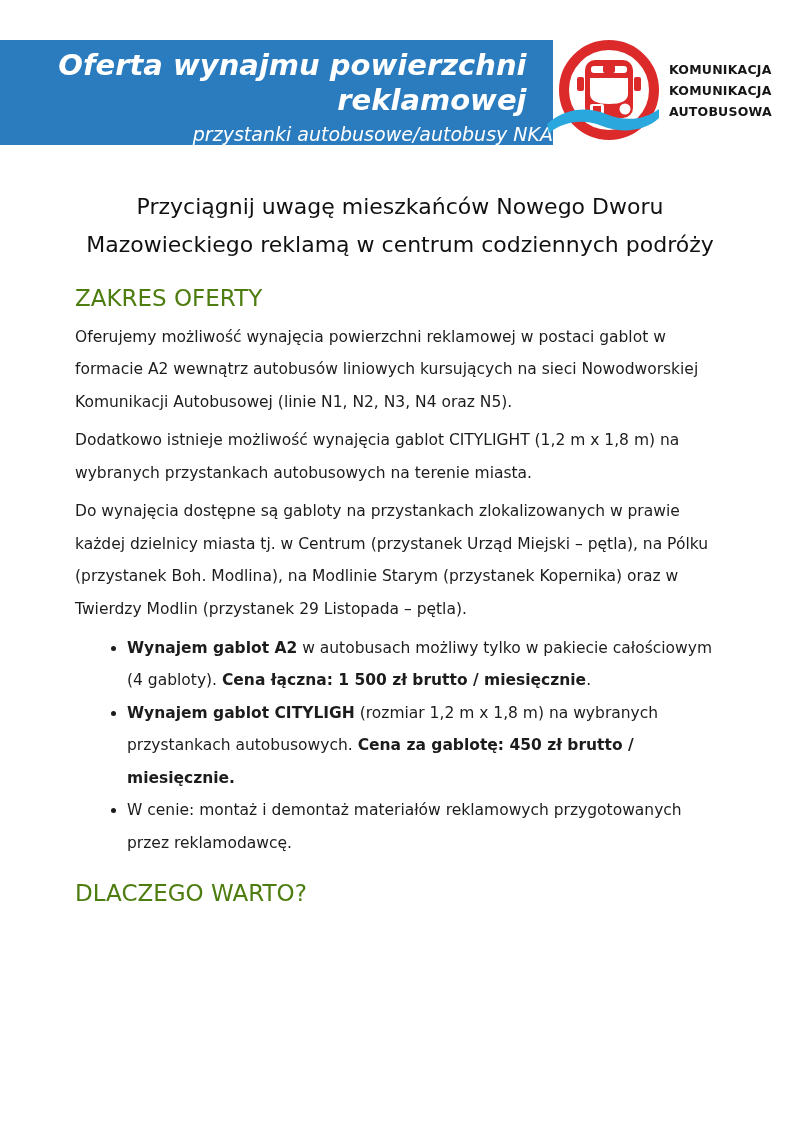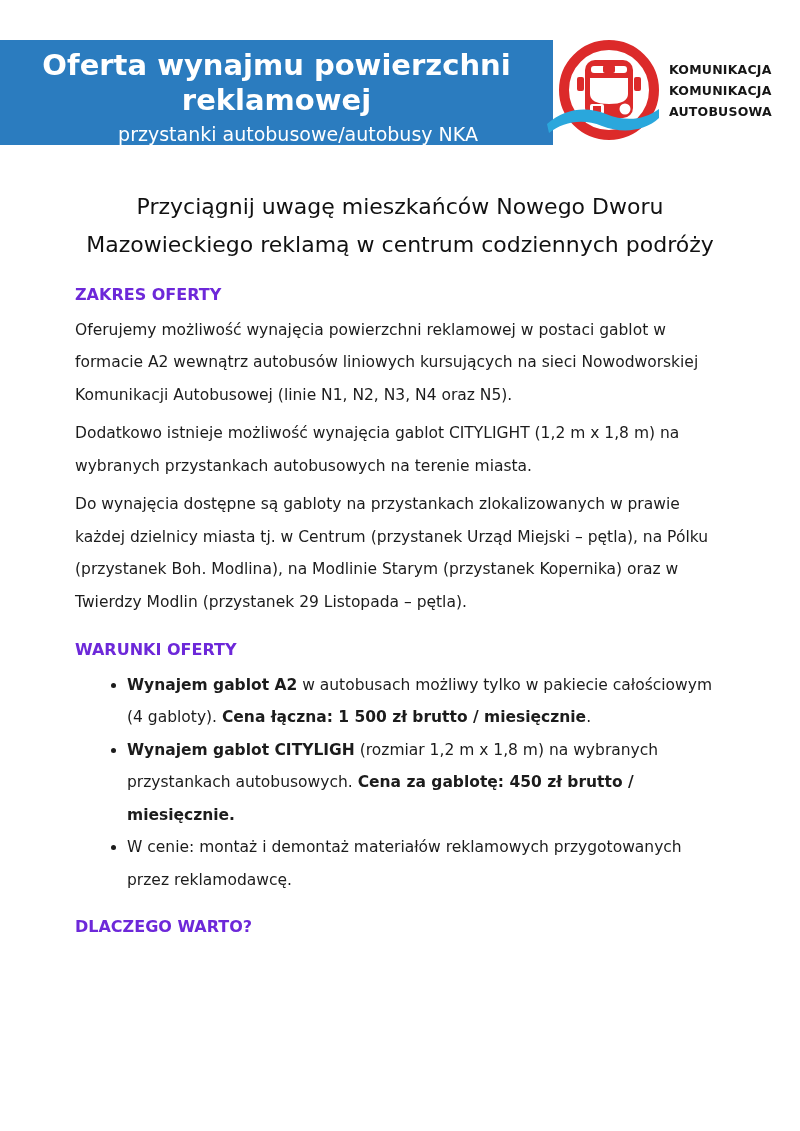--- a/index.html
+++ b/index.html
@@ -11,22 +11,23 @@
     overflow:hidden;
   }
   .page { width:800px; height:1131px; position:relative; background:#fff; }
 
   
   .header { position:relative; padding-top:40px; height:150px; }
   .banner {
     position:absolute; left:0; top:40px;
     width:553px; height:105px;
     background:#2b7cbf;
-    color:#ffffff; text-align:center;
+    color:#ffffff; text-align:right;
     padding-top:8px;
+    font-style:italic;
   }
   .banner-title {
     font-size:29px; font-weight:bold; line-height:1.22;
     max-width:500px; margin:0 auto;
   }
   .banner-subtitle { font-size:19px; line-height:1.3; margin-top:3px;padding-left:43px; }
 
   .logo {
     position:absolute; left:543px; top:36px;
     display:flex; align-items:center;
@@ -39,21 +40,21 @@
   }
 
   
   .content { margin:0 75px; width:650px; }
   .headline {
     margin-top:38px;
     font-size:22px; font-weight:normal; line-height:1.72;
     text-align:center; color:#111111;
   }
   .section-heading {
-    font-size:16px; font-weight:700; color:#6d28d9;
+    font-size:23px; font-weight:400; color:#4d7c0f;
     margin:21px 0 10px 0;
   }
   .content p {
     font-size:15.5px; line-height:2.1;
     margin:0 0 6px 0;
   }
   .content ul {
     margin:2px 0 0 0; padding-left:52px; list-style:disc;
   }
   .content li {
@@ -107,21 +108,20 @@
     <h2 class="headline">Przyciągnij uwagę mieszkańców Nowego Dworu Mazowieckiego reklamą w centrum codziennych podróży</h2>
 
     <section>
       <h3 class="section-heading">ZAKRES OFERTY</h3>
       <p>Oferujemy możliwość wynajęcia powierzchni reklamowej w postaci gablot w formacie A2 wewnątrz autobusów liniowych kursujących na sieci Nowodworskiej Komunikacji Autobusowej (linie N1, N2, N3, N4 oraz N5).</p>
       <p>Dodatkowo istnieje możliwość wynajęcia gablot CITYLIGHT (1,2 m x 1,8 m) na wybranych przystankach autobusowych na terenie miasta.</p>
       <p>Do wynajęcia dostępne są gabloty na przystankach zlokalizowanych w prawie każdej dzielnicy miasta tj. w Centrum (przystanek Urząd Miejski – pętla), na Pólku (przystanek Boh. Modlina), na Modlinie Starym (przystanek Kopernika) oraz w Twierdzy Modlin (przystanek 29 Listopada – pętla).</p>
     </section>
 
     <section>
-      <h3 class="section-heading">WARUNKI OFERTY</h3>
       <ul>
         <li><span class="b">Wynajem gablot A2</span><span> w autobusach możliwy tylko w pakiecie całościowym (4 gabloty). </span><span class="b">Cena łączna: 1 500 zł brutto / miesięcznie</span><span>.</span></li>
         <li><span class="b">Wynajem gablot CITYLIGH</span><span> (rozmiar 1,2 m x 1,8 m) na wybranych przystankach autobusowych. </span><span class="b">Cena za gablotę: 450 zł brutto / miesięcznie.</span></li>
         <li><span>W cenie: montaż i demontaż materiałów reklamowych przygotowanych przez reklamodawcę.</span></li>
       </ul>
     </section>
 
     <section>
       <h3 class="section-heading">DLACZEGO WARTO?</h3>
     </section>

